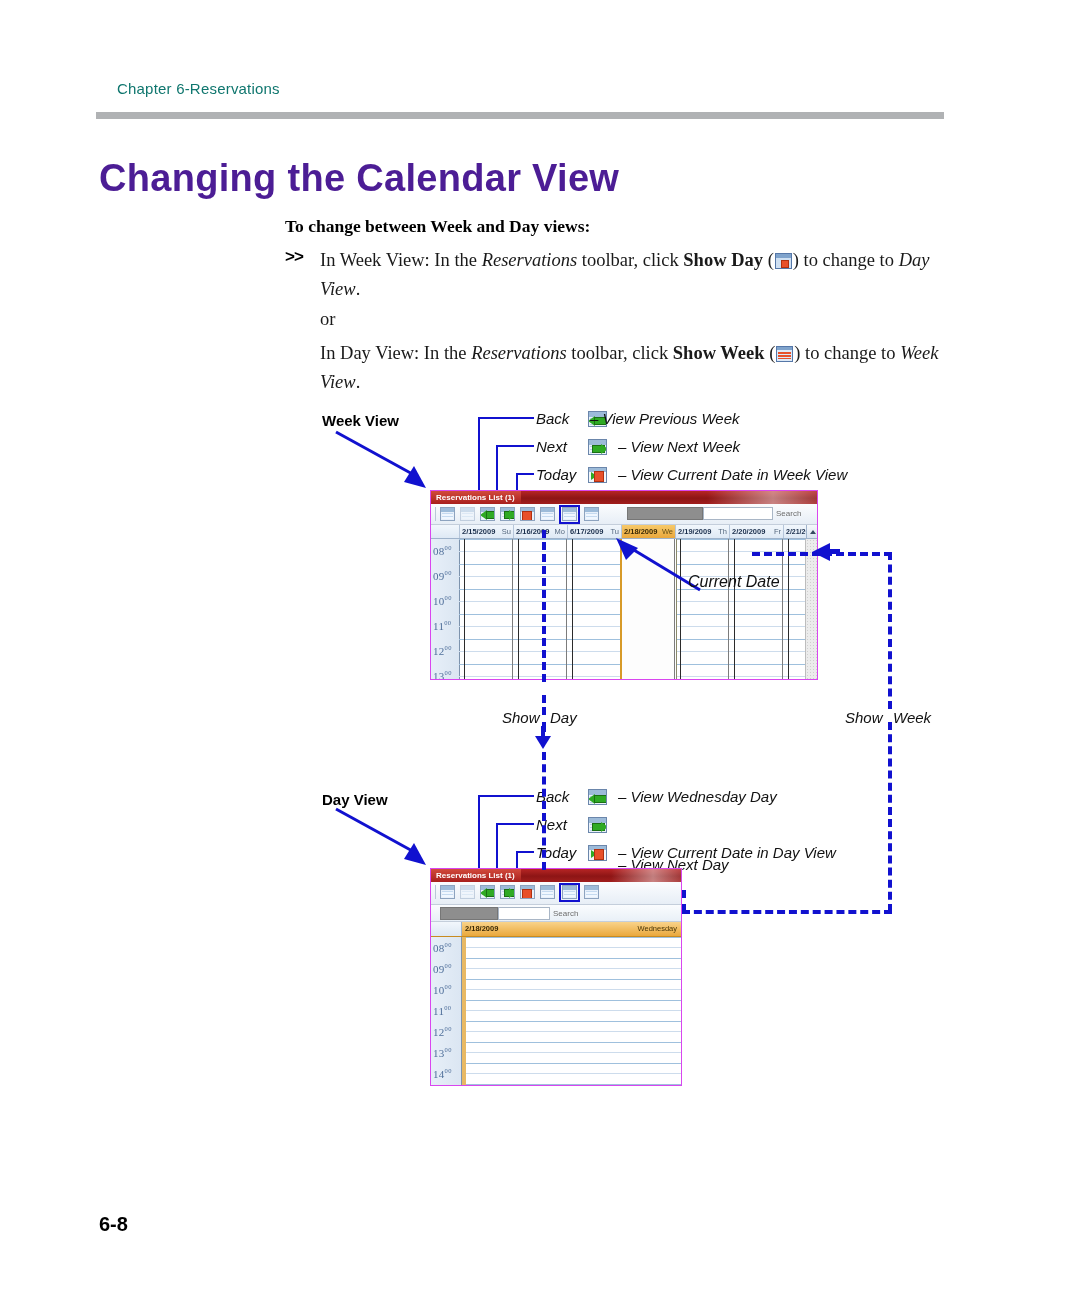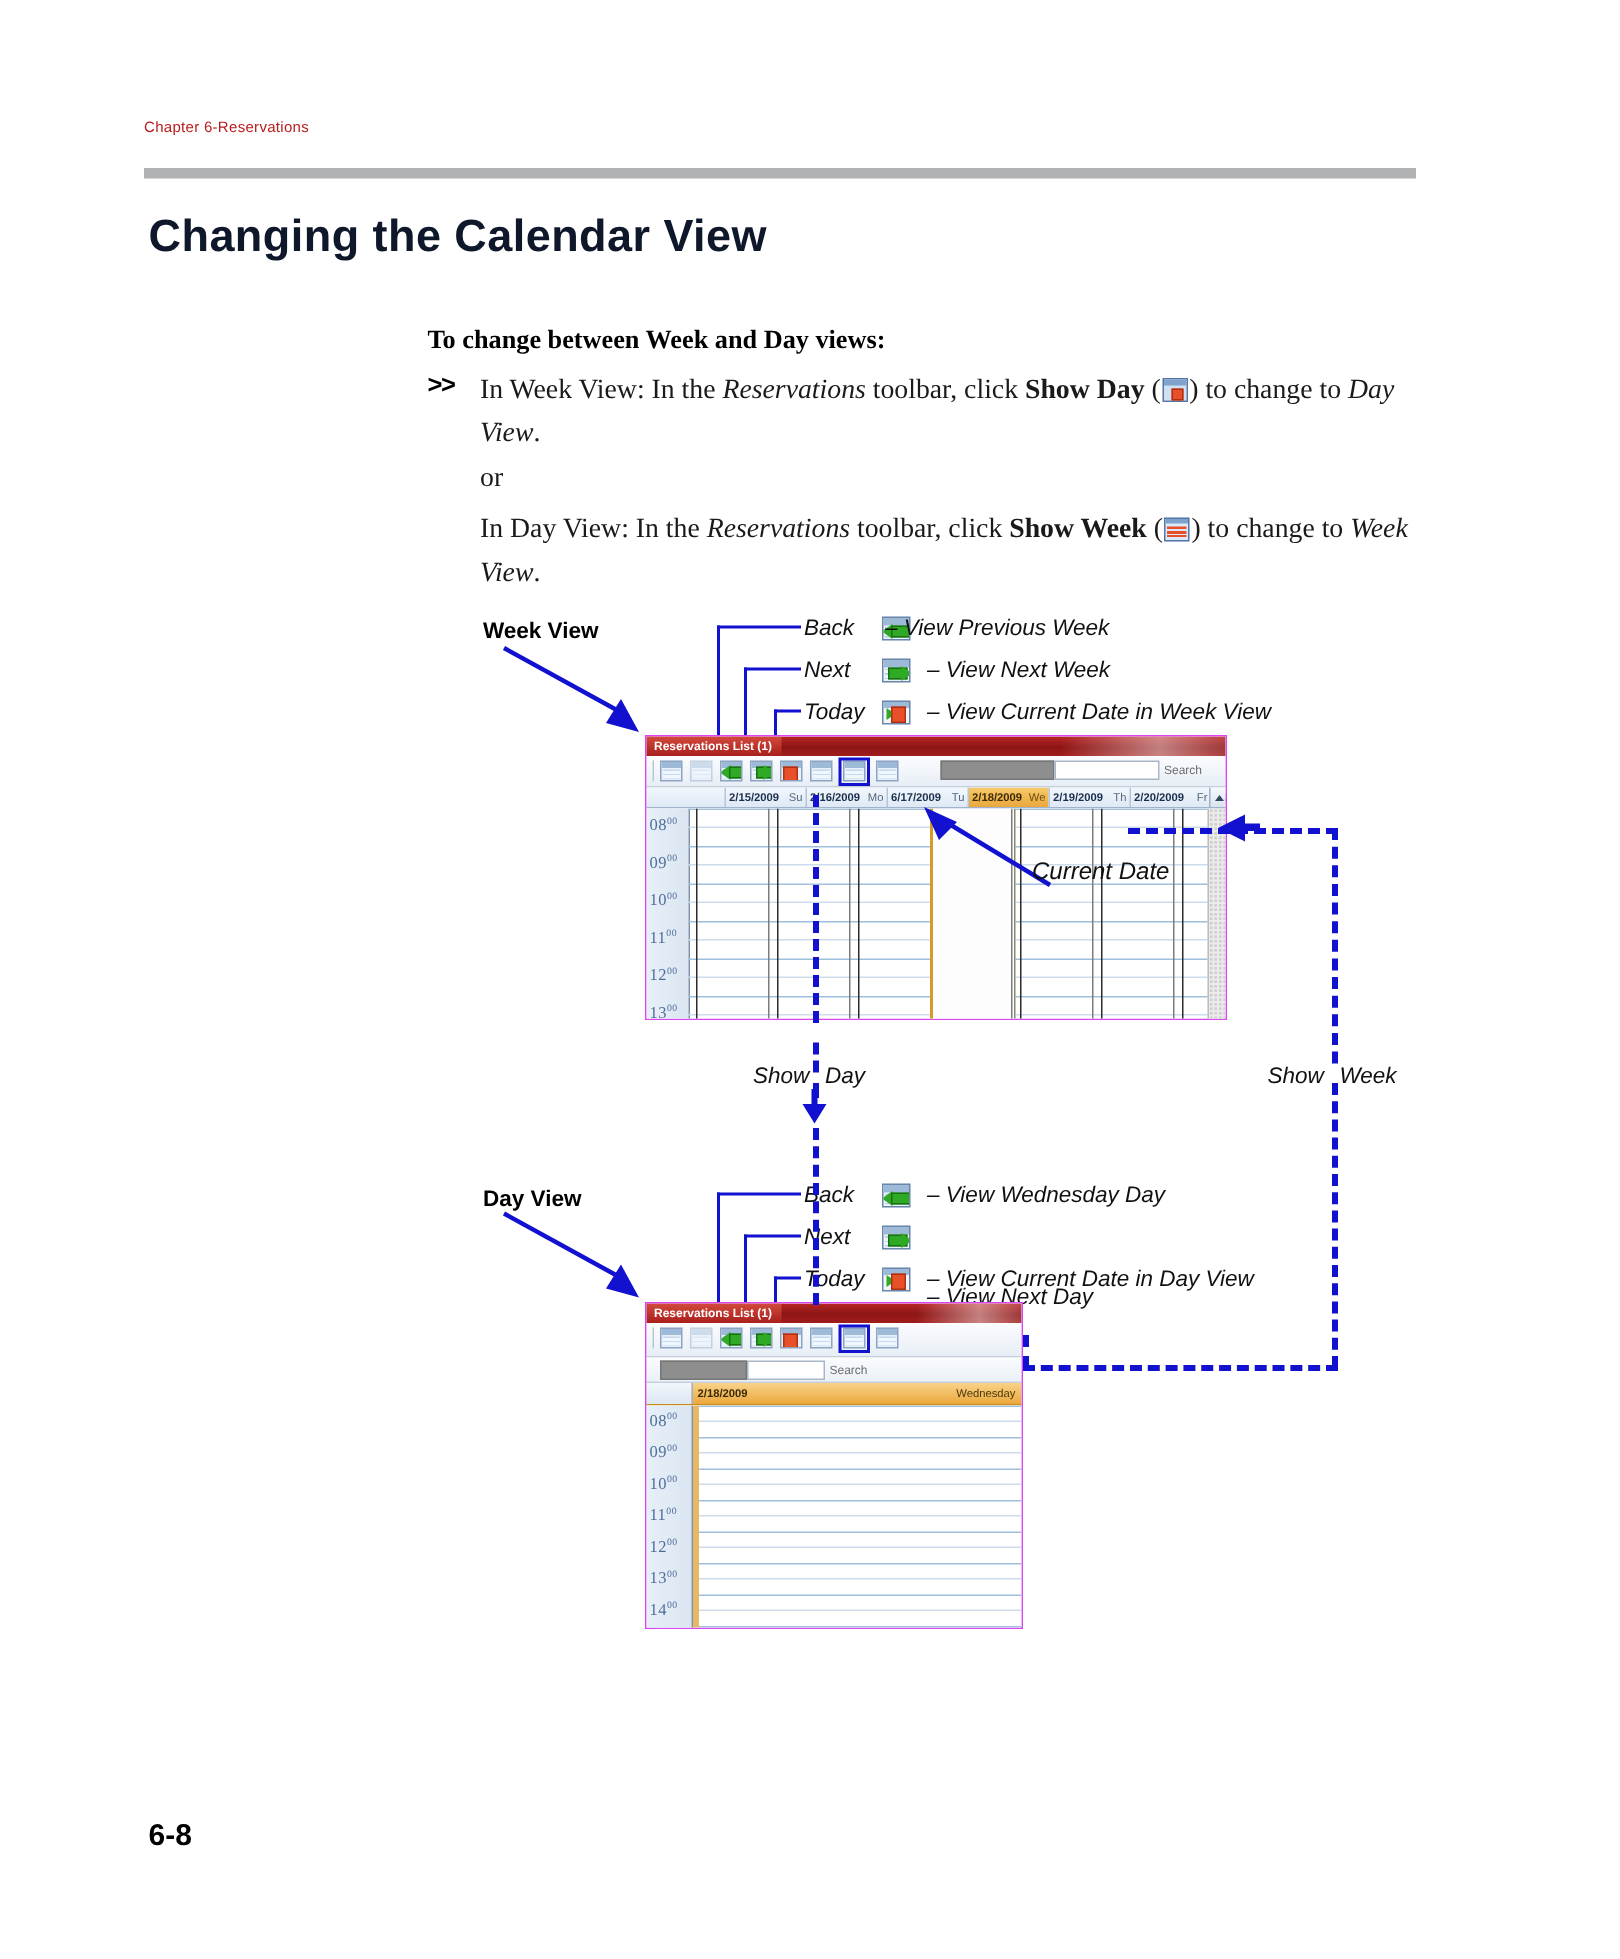--- a/index.html
+++ b/index.html
@@ -6,34 +6,34 @@
   body{
     width:1080px;height:1306px;
     background:#ffffff;
     font-family:"Liberation Serif", serif;
     position:relative;
     overflow:hidden;
   }
 
   
   .chapter-head{
-    position:absolute; left:96px; top:80px;
+    position:absolute; left:117px; top:80px;
     font-family:"Liberation Sans", sans-serif;
-    font-size:10px; color:#b91c1c; letter-spacing:.2px;
+    font-size:15px; color:#0f766e; letter-spacing:.2px;
   }
   .head-rule{
     position:absolute; left:96px; top:112px;
     width:848px; height:7px; background:#b0b2b4;
   }
 
   
   .page-title{
-    position:absolute; left:99px; top:141px;
+    position:absolute; left:99px; top:157px;
     font-family:"Liberation Sans", sans-serif;
-    font-weight:bold; font-size:30px; color:#0f172a;
+    font-weight:bold; font-size:38px; color:#4c1d95;
     letter-spacing:.3px;
   }
 
   
   .subhead{
     position:absolute; left:285px; top:216px;
     font-family:"Liberation Serif", serif;
     font-weight:bold; font-size:17.5px; color:#000;
   }
   .bullet-mark{
@@ -215,21 +215,21 @@
   }
   .daterow{
     position:relative; height:13px;
     background:linear-gradient(to bottom,#f2f7fc 0%,#dee9f5 100%);
     border-bottom:1px solid #9fb3cb;
     overflow:hidden;
   }
   .dcell{
     position:absolute; top:0; height:13px; line-height:13px;
     font-size:7.5px; font-weight:bold; color:#1b2f4d; white-space:nowrap;
-    border-left:1px solid #b6c6da; box-sizing:border-box; padding-left:2px;margin-left:24px;
+    border-left:1px solid #b6c6da; box-sizing:border-box; padding-left:2px;
   }
   .dcell .dow{ font-weight:normal; color:#55687f; float:right; padding-right:2px;}
   .dcell.today{
     background:linear-gradient(to bottom,#f7c96a 0%,#eaa83c 100%);
     color:#3b2a06;
   }
   .dcell.today .dow{color:#6a5114;}
   .scrollup{
     position:absolute; right:0; top:0; width:11px;height:13px;
     background:linear-gradient(to bottom,#f6f9fc,#d9e3ef);

